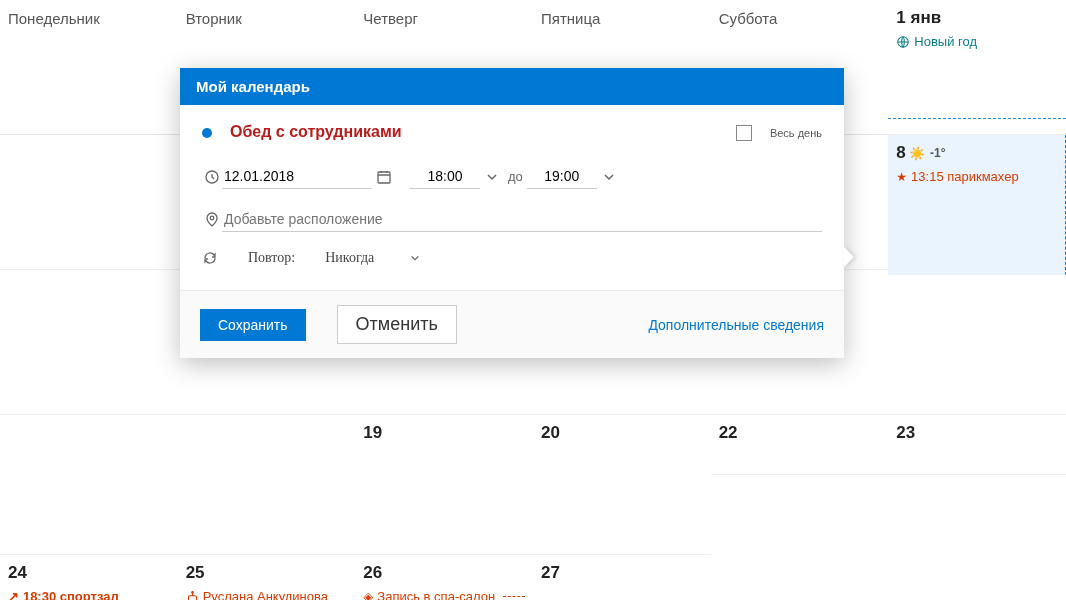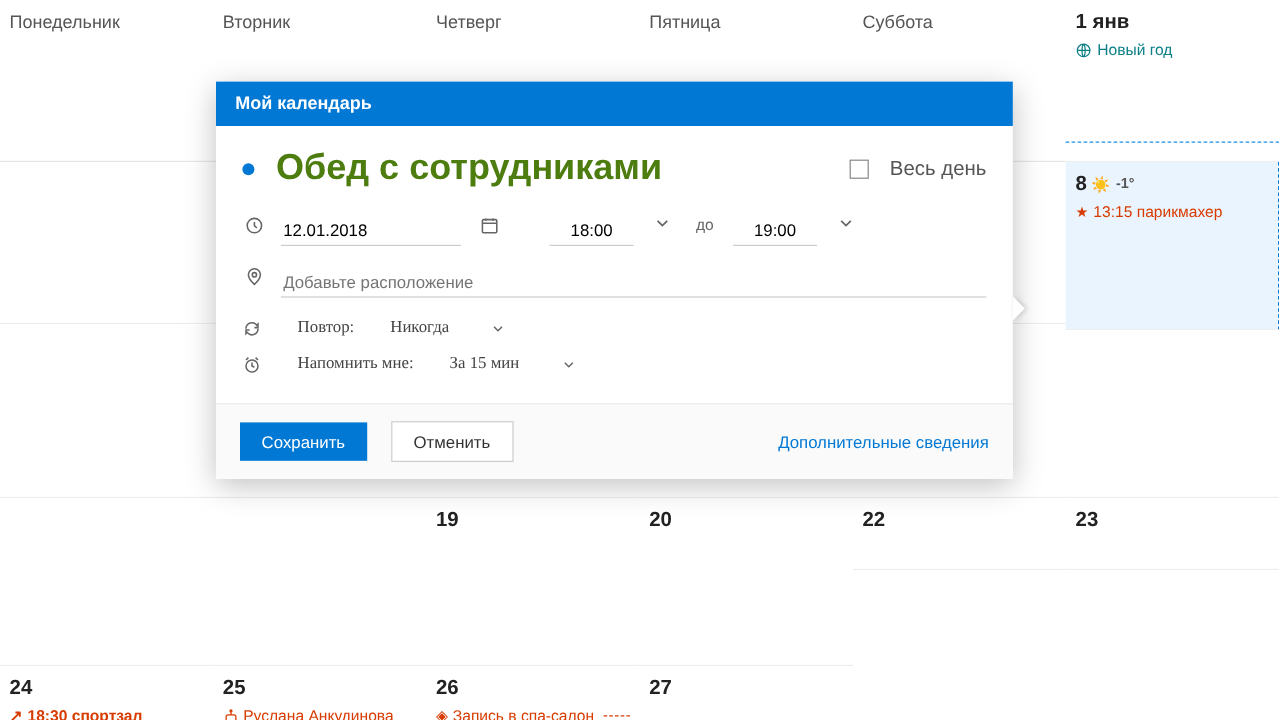--- a/index.html
+++ b/index.html
@@ -65,61 +65,61 @@
     font-size: 15px;
     font-weight: 600;
   }
   .dialog-body { padding: 18px 22px 10px 22px; position:relative;}
   .title-row { display:flex; align-items:center; margin-bottom:22px;}
   .title-dot { width:10px; height:10px; border-radius:50%; background:#0078d4; margin-right:18px;}
   .title-input {
     flex:1;
     border:none;
     border-bottom:1px solid transparent;
-    font-size: 30px;
-    color:#4d7c0f;
+    font-size: 16px;
+    color:#b91c1c;
     font-weight:600;
     outline:none;
     padding:0;
   }
   .title-input::placeholder { color:#0078d4; opacity:.6;}
-  .allday { display:flex; align-items:center; gap:18px; margin-left:16px; font-size:17px; color:#555;padding-left:12px;}
+  .allday { display:flex; align-items:center; gap:18px; margin-left:16px; font-size:11px; color:#555;padding-left:12px;}
   .allday .box { width:16px; height:16px; border:1px solid #888; }
 
-  .row { display:flex; align-items:flex-start; gap:12px; margin-bottom:18px;}
+  .row { display:flex; align-items:center; gap:0; margin-bottom:18px;}
   .row .row-icon { width:20px; color:#666; display:flex; justify-content:center;}
   .date-field, .time-field {
     border:none; border-bottom:1px solid #ccc;
     font-size:14px; padding:4px 2px; background:transparent;
     min-width: 0;
   }
   .date-field { width: 150px; }
   .time-field { width: 70px; text-align:center;}
   .to-label { font-size:13px; color:#666; margin: 0 4px;}
   .chev { cursor:pointer; padding:0 6px;}
   .loc-input {
     flex:1; border:none; border-bottom:1px solid #ccc;
     font-size:14px; padding:4px 2px; color:#888;
   }
   .meta-row { display:flex; align-items:center; gap:30px; margin-bottom:14px; font-size:14px; color:#444;font-family:Liberation Serif, serif;}
   .meta-row .lbl { color:#444;}
   .meta-row .val { color:#444;}
   .dialog-footer {
     border-top:1px solid #eaeaea;
     padding: 14px 20px;
-    display:flex; align-items:center; gap:20px;
+    display:flex; align-items:center; gap:31px;
     background:#fafafa;
   }
   .btn-primary {
     background:#0078d4; color:#fff; border:none;
     padding:8px 18px; font-size:14px; cursor:pointer;
   }
   .btn-secondary {
     background:#fff; color:#333; border:1px solid #ccc;
-    padding:8px 18px; font-size:14px; cursor:pointer;
+    padding:8px 18px; font-size:18px; cursor:pointer;
   }
   .link-more { margin-left:auto; color:#0078d4; font-size:14px; cursor:pointer;}
   .pointer-arrow {
     position:absolute;
     right:-10px;
     top:142px;
     width:0;height:0;
     border-top:10px solid transparent;
     border-bottom:10px solid transparent;
     border-left:10px solid #fff;
@@ -305,35 +305,20 @@
       </span>
       <span class="lbl">Повтор:</span>
       <span class="val">Никогда</span>
       <span class="chev">
         <svg viewBox="0 0 12 12" width="10" height="10" fill="none" stroke="#666" stroke-width="1.5">
             <path d="M2 4l4 4 4-4"></path>
           </svg>
       </span>
     </div>
 
-    <div class="meta-row">
-      <span class="row-icon">
-        <svg viewBox="0 0 16 16" width="16" height="16" fill="none" stroke="#666" stroke-width="1.3">
-            <circle cx="8" cy="9" r="5"></circle>
-            <path d="M8 6v3l2 1M5 2l-2 2M11 2l2 2"></path>
-          </svg>
-      </span>
-      <span class="lbl">Напомнить мне:</span>
-      <span class="val">За 15 мин</span>
-      <span class="chev">
-        <svg viewBox="0 0 12 12" width="10" height="10" fill="none" stroke="#666" stroke-width="1.5">
-            <path d="M2 4l4 4 4-4"></path>
-          </svg>
-      </span>
-    </div>
   </div>
 
   <div class="dialog-footer">
     <button class="btn-primary">Сохранить</button>
     <button class="btn-secondary">Отменить</button>
     <a class="link-more">Дополнительные сведения</a>
   </div>
 </div>
 
 </body></html>

